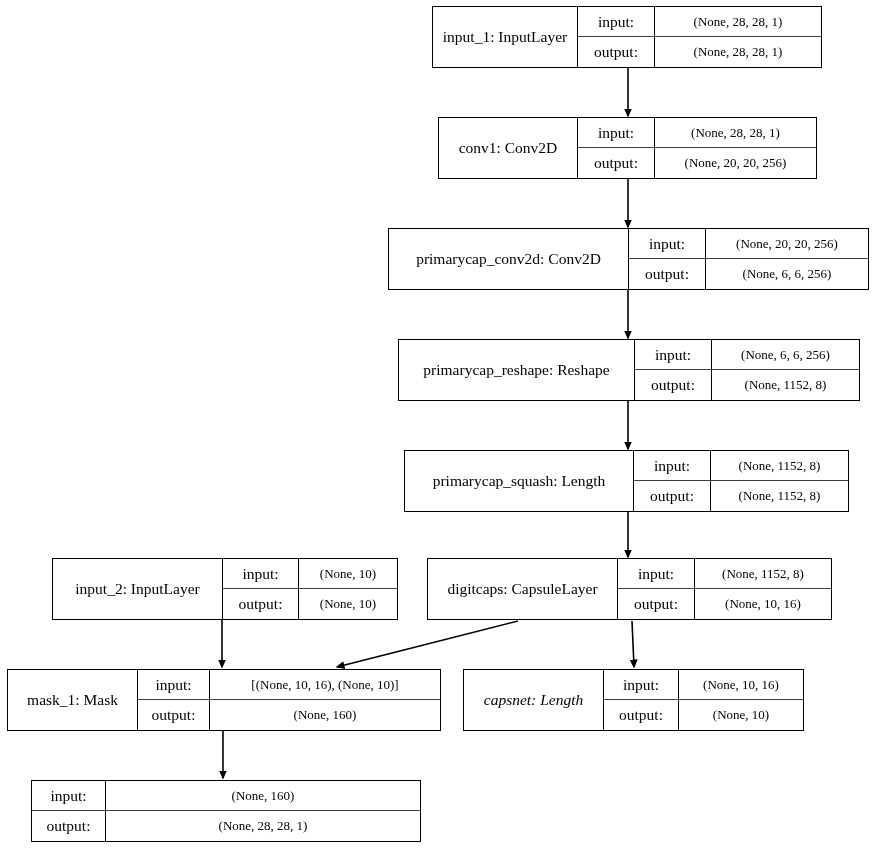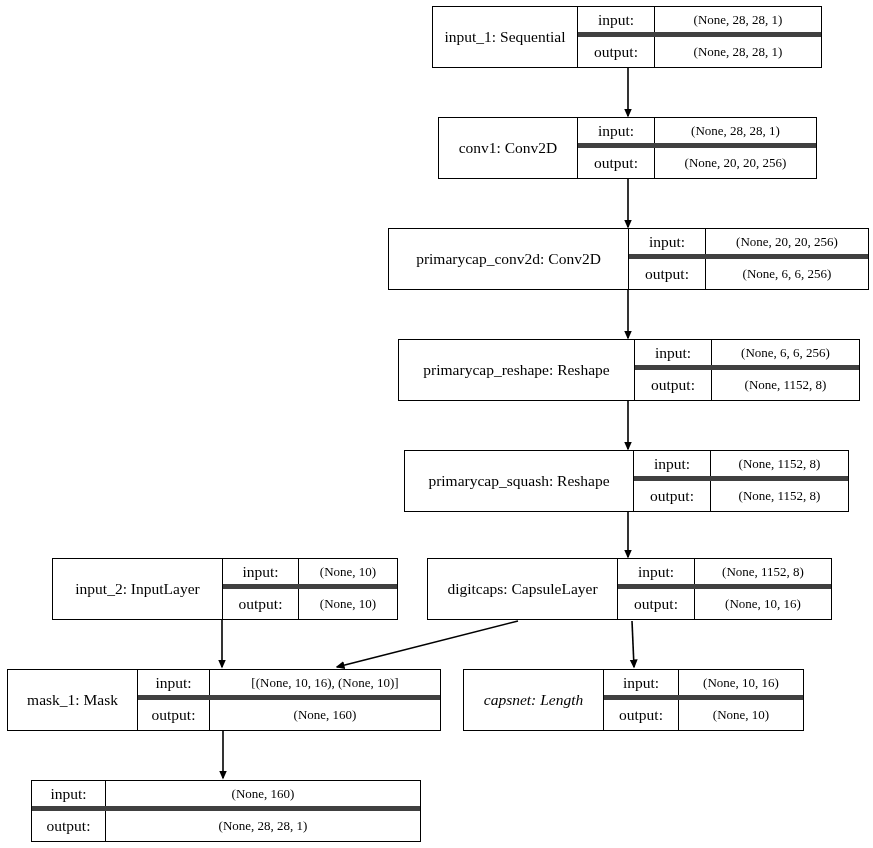--- a/index.html
+++ b/index.html
@@ -52,21 +52,21 @@
     flex: 1 1 auto;
   }
   .io-row {
     box-sizing: border-box;
     display: flex;
     flex-direction: row;
     flex: 1 1 50%;
     align-items: stretch;
   }
   .io-row.top {
-    border-bottom: 5px solid #404040;
+    border-bottom: 1px solid #404040;
   }
   .io-label {
     box-sizing: border-box;
     display: flex;
     align-items: center;
     justify-content: center;
     padding: 0 9px;
     font-size: 15.5px;
     color: #000000;
     white-space: nowrap;
@@ -101,21 +101,21 @@
         <line x1="628" y1="401" x2="628" y2="449" stroke="#000000" stroke-width="1.6" marker-end="url(#arrowhead)"></line>
         <line x1="628" y1="512" x2="628" y2="557" stroke="#000000" stroke-width="1.6" marker-end="url(#arrowhead)"></line>
         <line x1="518" y1="621" x2="337" y2="667" stroke="#000000" stroke-width="1.6" marker-end="url(#arrowhead)"></line>
         <line x1="632" y1="621" x2="634" y2="667" stroke="#000000" stroke-width="1.6" marker-end="url(#arrowhead)"></line>
         <line x1="222" y1="620" x2="222" y2="667" stroke="#000000" stroke-width="1.6" marker-end="url(#arrowhead)"></line>
         <line x1="223" y1="731" x2="223" y2="778" stroke="#000000" stroke-width="1.6" marker-end="url(#arrowhead)"></line>
       </g>
   </svg>
   <div id="nodes">
       <div class="node" style="left: 432px; top: 6px; width: 390px; height: 62px;">
-        <div class="node-name" style="width: 145px; flex: 0 0 145px;">input_1: Sequential</div>
+        <div class="node-name" style="width: 145px; flex: 0 0 145px;">input_1: InputLayer</div>
         <div class="node-io">
           <div class="io-row top">
             <div class="io-label" style="width: 77px; flex: 0 0 77px;">input:</div>
             <div class="io-value">(None, 28, 28, 1)</div>
           </div>
           <div class="io-row ">
             <div class="io-label" style="width: 77px; flex: 0 0 77px;">output:</div>
             <div class="io-value">(None, 28, 28, 1)</div>
           </div>
         </div>
@@ -153,21 +153,21 @@
             <div class="io-label" style="width: 77px; flex: 0 0 77px;">input:</div>
             <div class="io-value">(None, 6, 6, 256)</div>
           </div>
           <div class="io-row ">
             <div class="io-label" style="width: 77px; flex: 0 0 77px;">output:</div>
             <div class="io-value">(None, 1152, 8)</div>
           </div>
         </div>
       </div>
       <div class="node" style="left: 404px; top: 450px; width: 445px; height: 62px;">
-        <div class="node-name" style="width: 229px; flex: 0 0 229px;">primarycap_squash: Reshape</div>
+        <div class="node-name" style="width: 229px; flex: 0 0 229px;">primarycap_squash: Length</div>
         <div class="node-io">
           <div class="io-row top">
             <div class="io-label" style="width: 77px; flex: 0 0 77px;">input:</div>
             <div class="io-value">(None, 1152, 8)</div>
           </div>
           <div class="io-row ">
             <div class="io-label" style="width: 77px; flex: 0 0 77px;">output:</div>
             <div class="io-value">(None, 1152, 8)</div>
           </div>
         </div>

